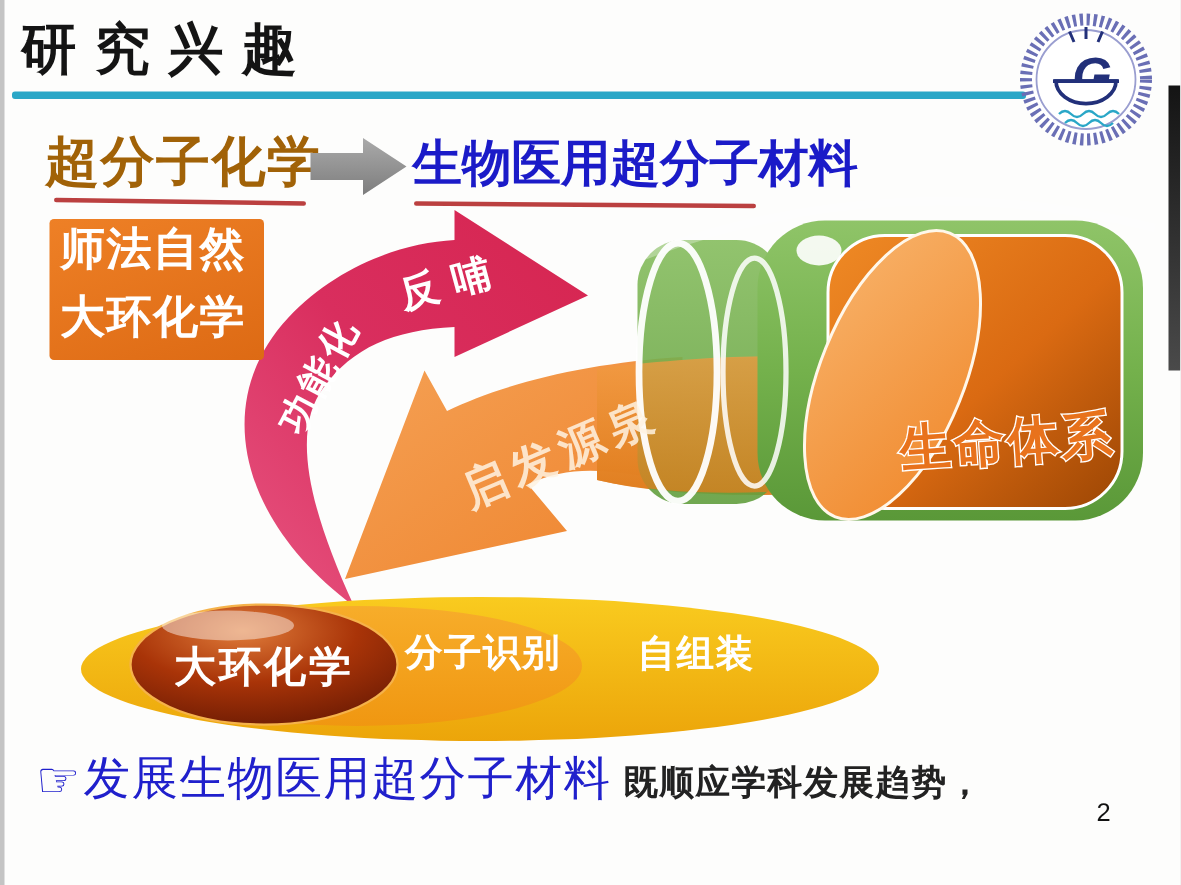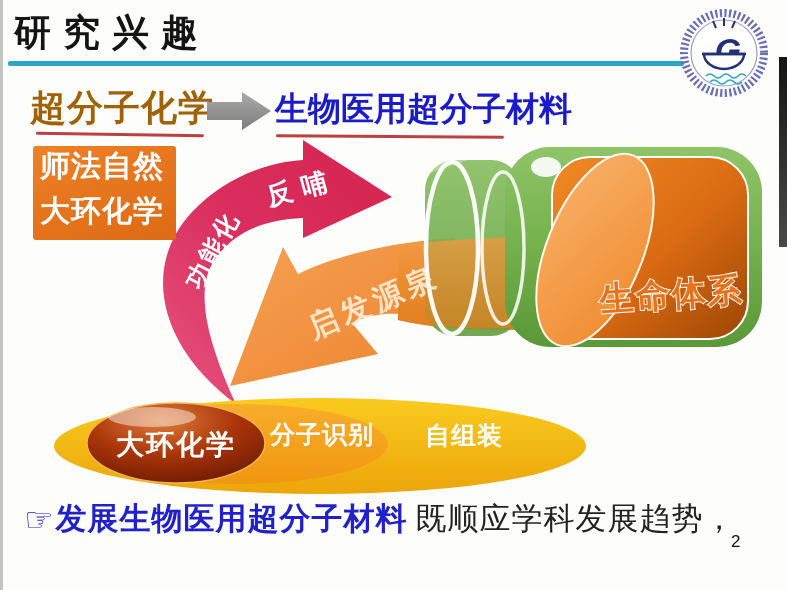--- a/index.html
+++ b/index.html
@@ -30,22 +30,22 @@
     border-radius:3px;color:#fff;font-weight:900;font-size:30px;
     display:flex;flex-direction:column;gap:4px;padding-left:7px;box-sizing:border-box;
     letter-spacing:1px;
   }
 
   .art{position:absolute;left:0;top:0;z-index:1;}
   .art text{font-family:"Liberation Sans","DejaVu Sans",sans-serif;}
 
   .footer-line1{position:absolute;left:24px;top:498px;z-index:2;display:flex;align-items:baseline;white-space:nowrap;}
   .finger{font-size:33px;color:#2020cc;margin-right:2px;transform:translateY(2px);}
-  .footer-blue{font-size:31px;font-weight:700;color:#2020cc;letter-spacing:1px;}
-  .footer-black1{font-size:31px;font-weight:400;color:#222;margin-left:8px;letter-spacing:1px;}
+  .footer-blue{font-size:31px;font-weight:400;color:#2020cc;letter-spacing:1px;}
+  .footer-black1{font-size:23px;font-weight:700;color:#222;margin-left:8px;letter-spacing:1px;}
   .footer-black2{position:absolute;left:403px;top:541px;z-index:2;font-size:31px;font-weight:500;color:#222;letter-spacing:1px;white-space:nowrap;}
   .page-num{position:absolute;left:731px;top:532px;z-index:2;font-size:17px;color:#111;}
 </style>
 </head>
 <body>
 
 <div class="slide">
 
   <div class="left-edge"></div>
 

